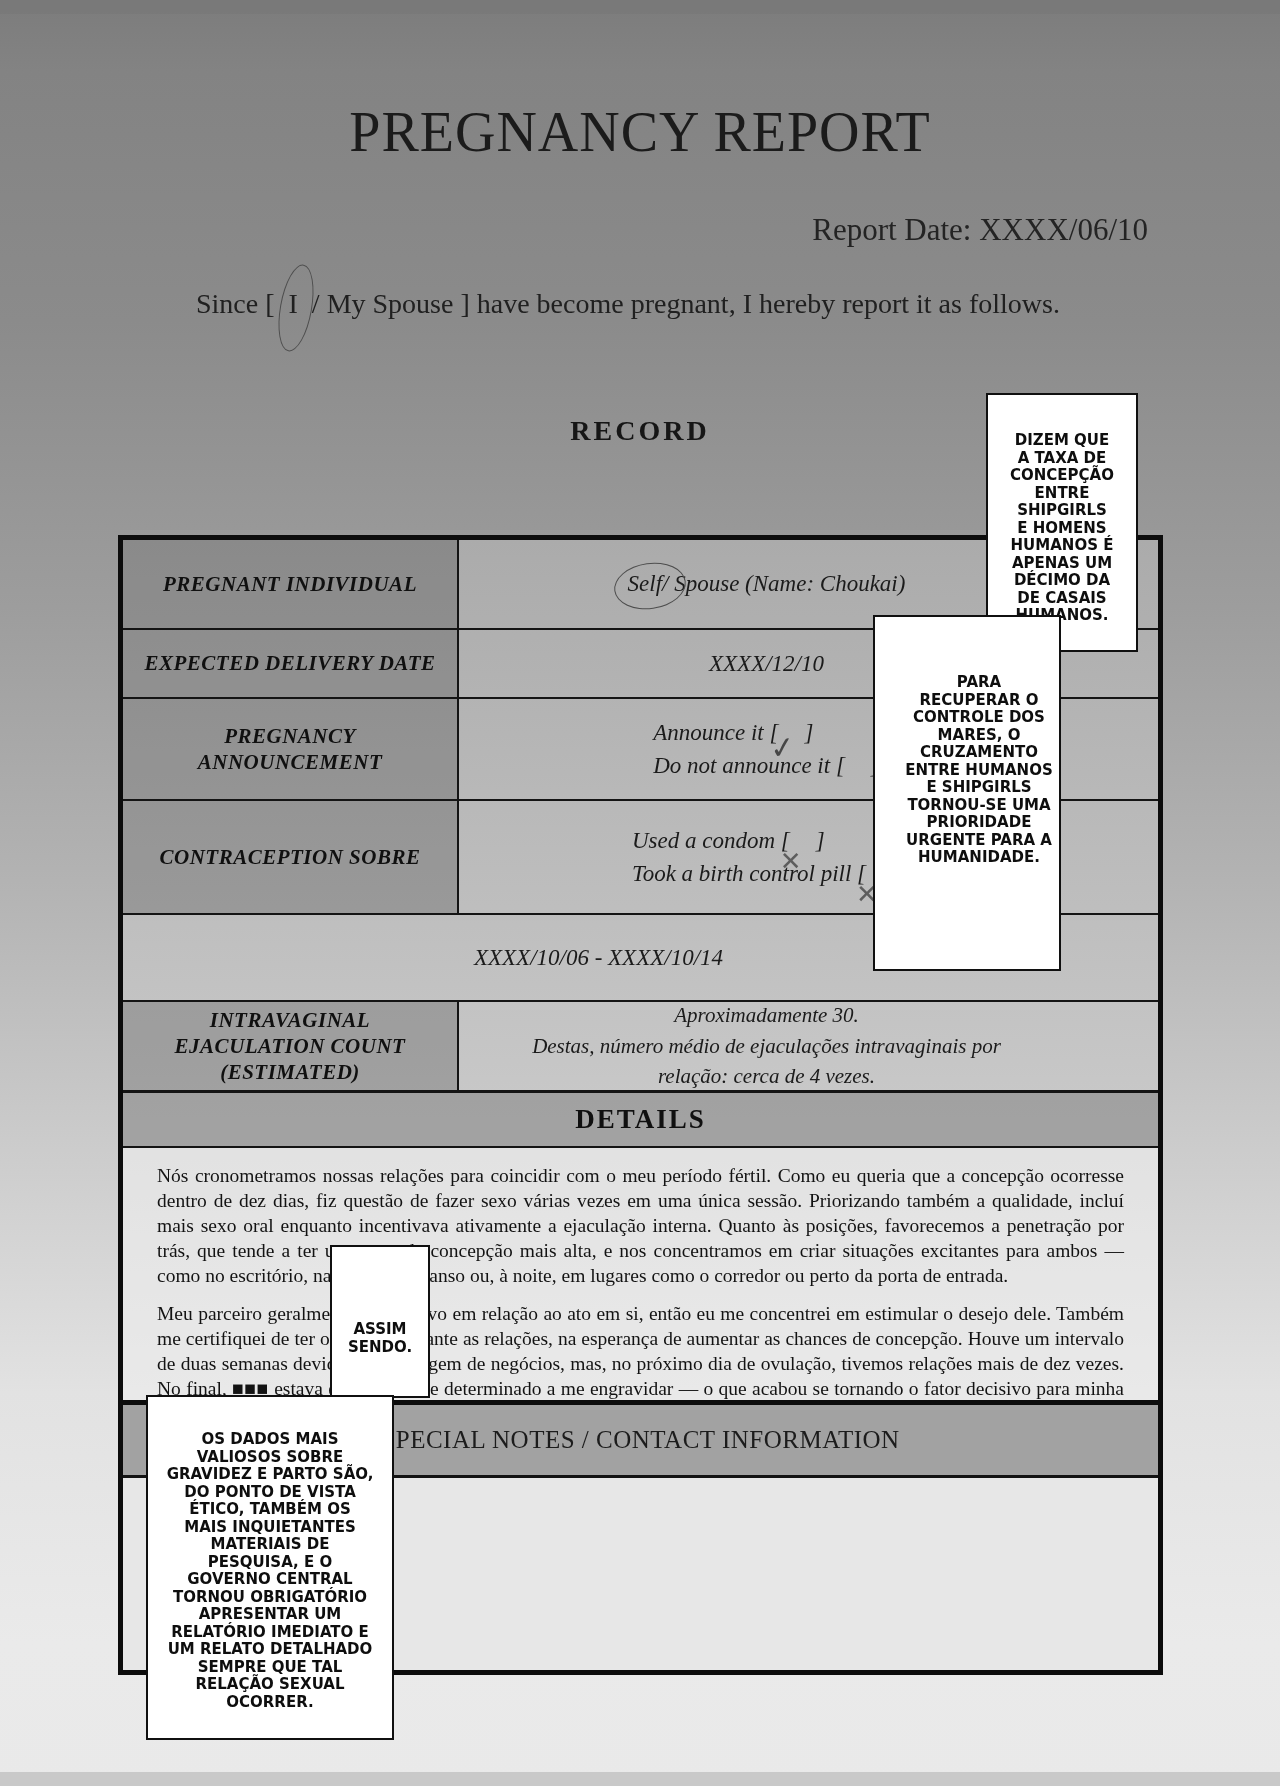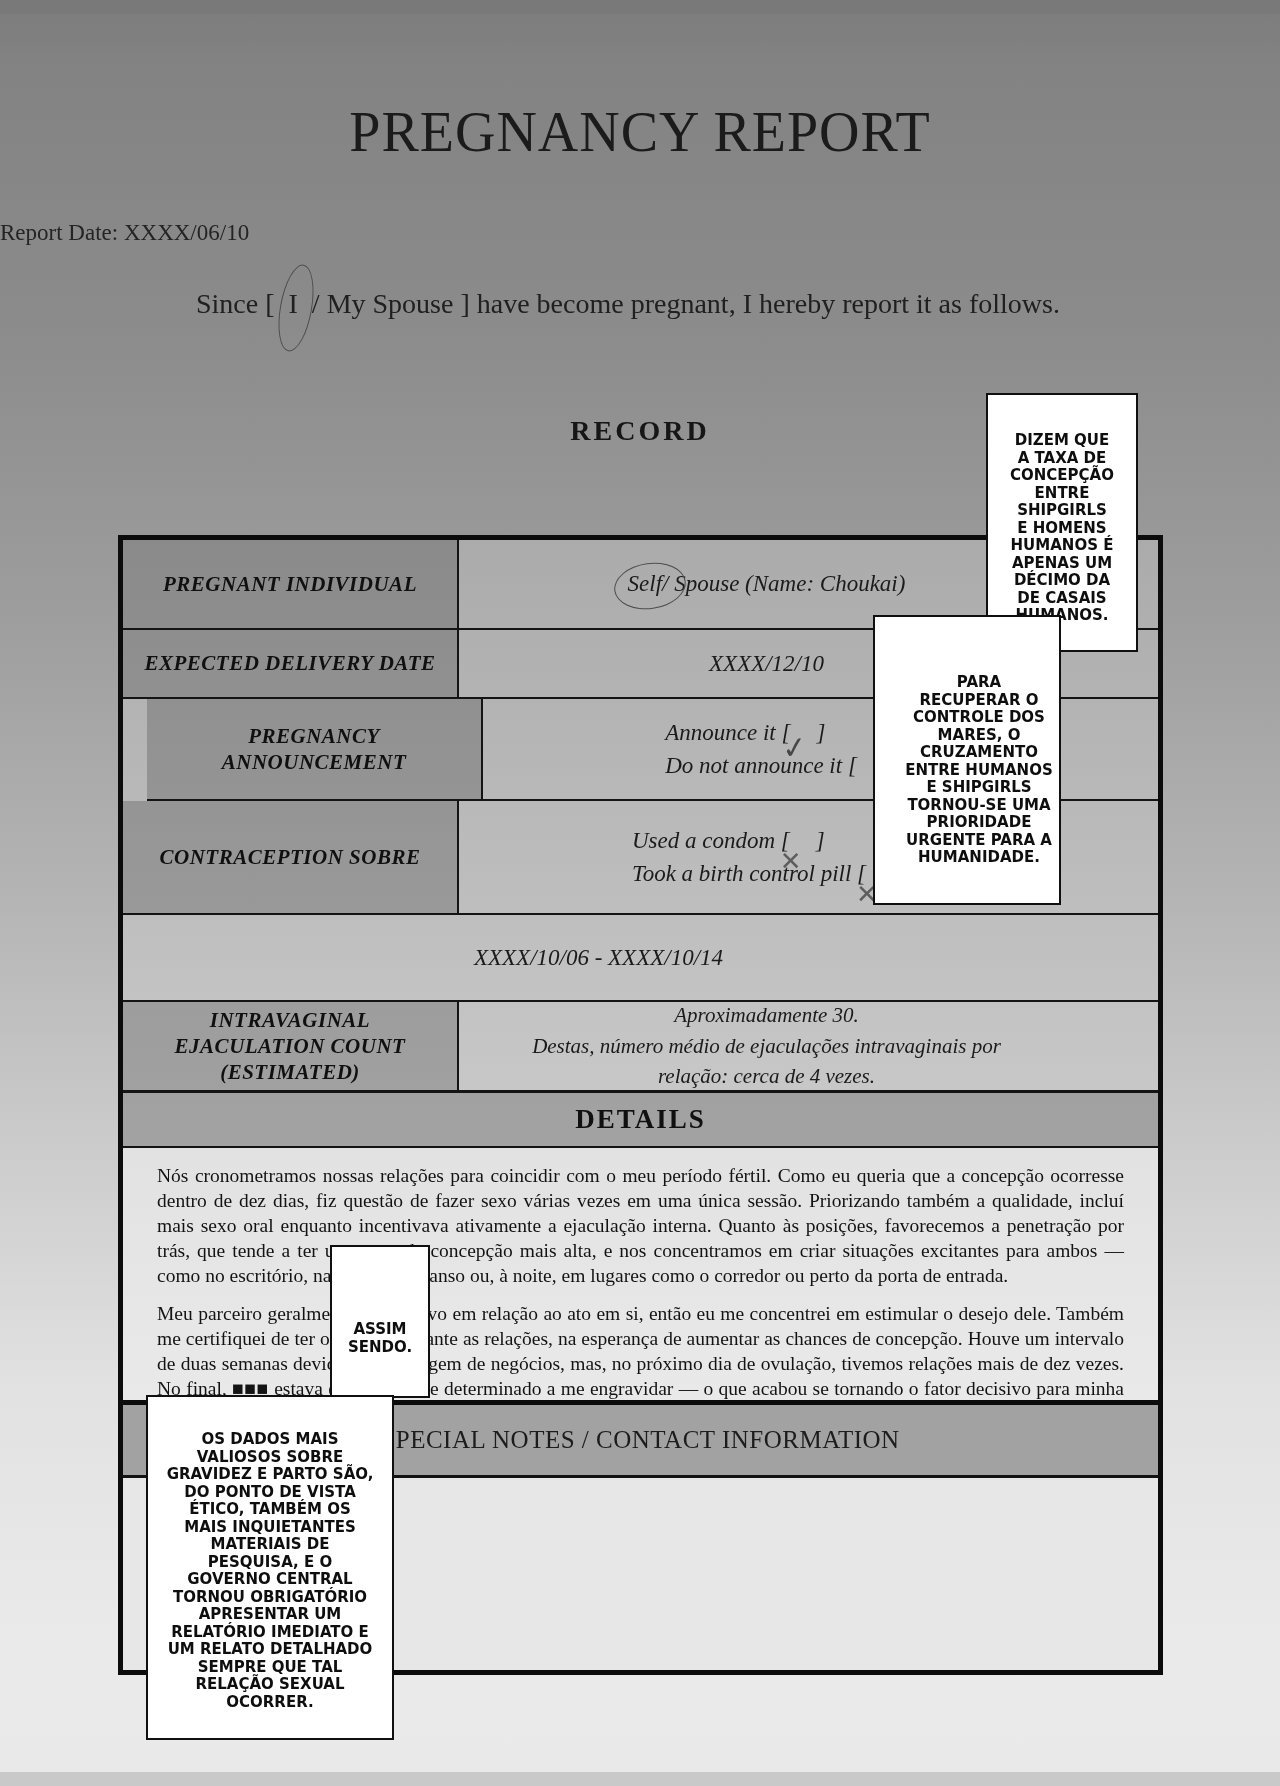--- a/index.html
+++ b/index.html
@@ -4,38 +4,38 @@
 <style>
   html,body{margin:0;padding:0;}
   body{
     width:1280px;height:1786px;position:relative;overflow:hidden;
     font-family:"Liberation Serif", serif;
     background:linear-gradient(180deg,#7c7c7c 0%,#838383 4%,#8b8b8b 18%,#9d9d9d 34%,#b4b4b4 50%,#cdcdcd 65%,#e2e2e2 78%,#eaeaea 92%,#e9e9e9 100%);
   }
   .abs{position:absolute;}
   
   #page-title{top:100px;left:0;width:1280px;text-align:center;font-size:56px;font-weight:normal;color:#1b1b1b;letter-spacing:1px;}
-  #report-date{top:220px;left:0;width:1148px;font-size:23px;color:#242424;}
+  #report-date{top:212px;left:0;width:1148px;text-align:right;font-size:31px;color:#242424;}
   #intro-line{top:288px;left:196px;width:1000px;font-size:28px;color:#202020;white-space:nowrap;}
   #record-heading{top:415px;left:0;width:1280px;text-align:center;font-size:28px;font-weight:bold;letter-spacing:3px;color:#161616;}
   
   .oval{position:absolute;border:2px solid #4e4e4e;border-radius:50%;background:transparent;}
   #intro-oval{width:30px;height:86px;left:-9px;top:-24px;transform:rotate(10deg);border-width:1.5px;}
   #self-oval{width:70px;height:44px;left:-14px;top:-8px;transform:rotate(-8deg);border-width:1.5px;}
   .circled-wrap{position:relative;display:inline-block;}
   
   #record-table{left:118px;top:535px;width:1045px;border:5px solid #0c0c0c;background:linear-gradient(180deg,#ababab,#d8d8d8);box-sizing:border-box;z-index:1;}
   .t-row{display:flex;border-bottom:2px solid #141414;font-style:italic;}
   .t-row:last-child{border-bottom:none;}
   .cell-label{width:336px;border-right:2px solid #141414;background:rgba(25,25,25,0.22);
       display:flex;align-items:center;justify-content:center;text-align:center;
       font-weight:bold;font-size:21px;color:#101010;letter-spacing:0.5px;line-height:1.25;padding:4px 14px;box-sizing:border-box;}
   .cell-value{flex:1;display:flex;align-items:center;justify-content:center;
       font-size:23px;color:#1b1b1b;padding:6px 104px 6px 20px;box-sizing:border-box;text-align:center;}
-  .row-1{height:88px;} .row-2{height:67px;} .row-3{height:100px;margin-left:24px;} .row-4{height:112px;} .row-5{height:85px;} .row-6{height:88px;}
+  .row-1{height:88px;} .row-2{height:67px;} .row-3{height:100px;} .row-4{height:112px;} .row-5{height:85px;} .row-6{height:88px;}
   .opt-block{display:inline-block;text-align:left;line-height:1.45;}
   .mark-slot{display:inline-block;width:26px;position:relative;text-align:center;}
   .mark-check{position:absolute;left:-8px;top:-14px;font-size:30px;color:#474747;transform:rotate(-8deg);font-family:"DejaVu Sans",sans-serif;font-weight:normal;}
   .mark-cross{position:absolute;left:-10px;top:-5px;font-size:26px;color:#5d5d5d;font-family:"DejaVu Sans",sans-serif;}
   .cell-value.small{font-size:21px;line-height:1.45;white-space:pre-line;}
   
   #details-header{height:53px;background:rgba(25,25,25,0.22);border-bottom:2px solid #141414;border-top:1px solid #141414;
       display:flex;align-items:center;justify-content:center;font-weight:bold;font-size:27px;letter-spacing:2px;color:#101010;}
   #details-body{height:260px;background:rgba(255,255,255,0.45);padding:15px 34px;box-sizing:border-box;
       font-size:19.5px;line-height:25px;color:#131313;text-align:justify;}
@@ -44,21 +44,21 @@
   #notes-table{left:118px;top:1400px;width:1045px;height:275px;border:5px solid #0c0c0c;box-sizing:border-box;background:#e7e7e7;z-index:1;}
   #notes-header{height:70px;background:#a2a2a2;border-bottom:3px solid #131313;display:flex;align-items:center;justify-content:center;
       font-size:25px;color:#1c1c1c;letter-spacing:0.5px;}
   #stray-mark{left:348px;top:1486px;font-size:16px;color:#2a2a2a;z-index:2;}
   
   .bubble{position:absolute;background:#ffffff;border:2.5px solid #101010;box-sizing:border-box;
       display:flex;justify-content:center;color:#0e0e0e;
       font-family:"DejaVu Sans",sans-serif;font-weight:bold;font-size:15px;line-height:17.5px;text-align:center;}
   .bubble .btxt{white-space:pre-line;margin-top:7px;}
   #bubble-conception{left:986px;top:393px;width:152px;height:259px;padding-top:30px;z-index:6;}
-  #bubble-priority{left:873px;top:615px;width:188px;height:290px;padding-top:50px;z-index:6;padding-left:24px;}
+  #bubble-priority{left:873px;top:615px;width:188px;height:356px;padding-top:50px;z-index:6;padding-left:24px;}
   #bubble-assim{left:330px;top:1245px;width:100px;height:153px;align-items:flex-end;padding-bottom:40px;z-index:5;}
   #bubble-dados{left:146px;top:1395px;width:248px;height:345px;padding-top:27px;z-index:6;}
   
   #top-band{left:0;top:0;width:1280px;height:14px;background:#787878;opacity:0.65;}
   #bottom-band{left:0;top:1772px;width:1280px;height:14px;background:#c9c9c9;}
 </style>
 </head>
 <body>
 
 <div class="abs" id="top-band"></div>

